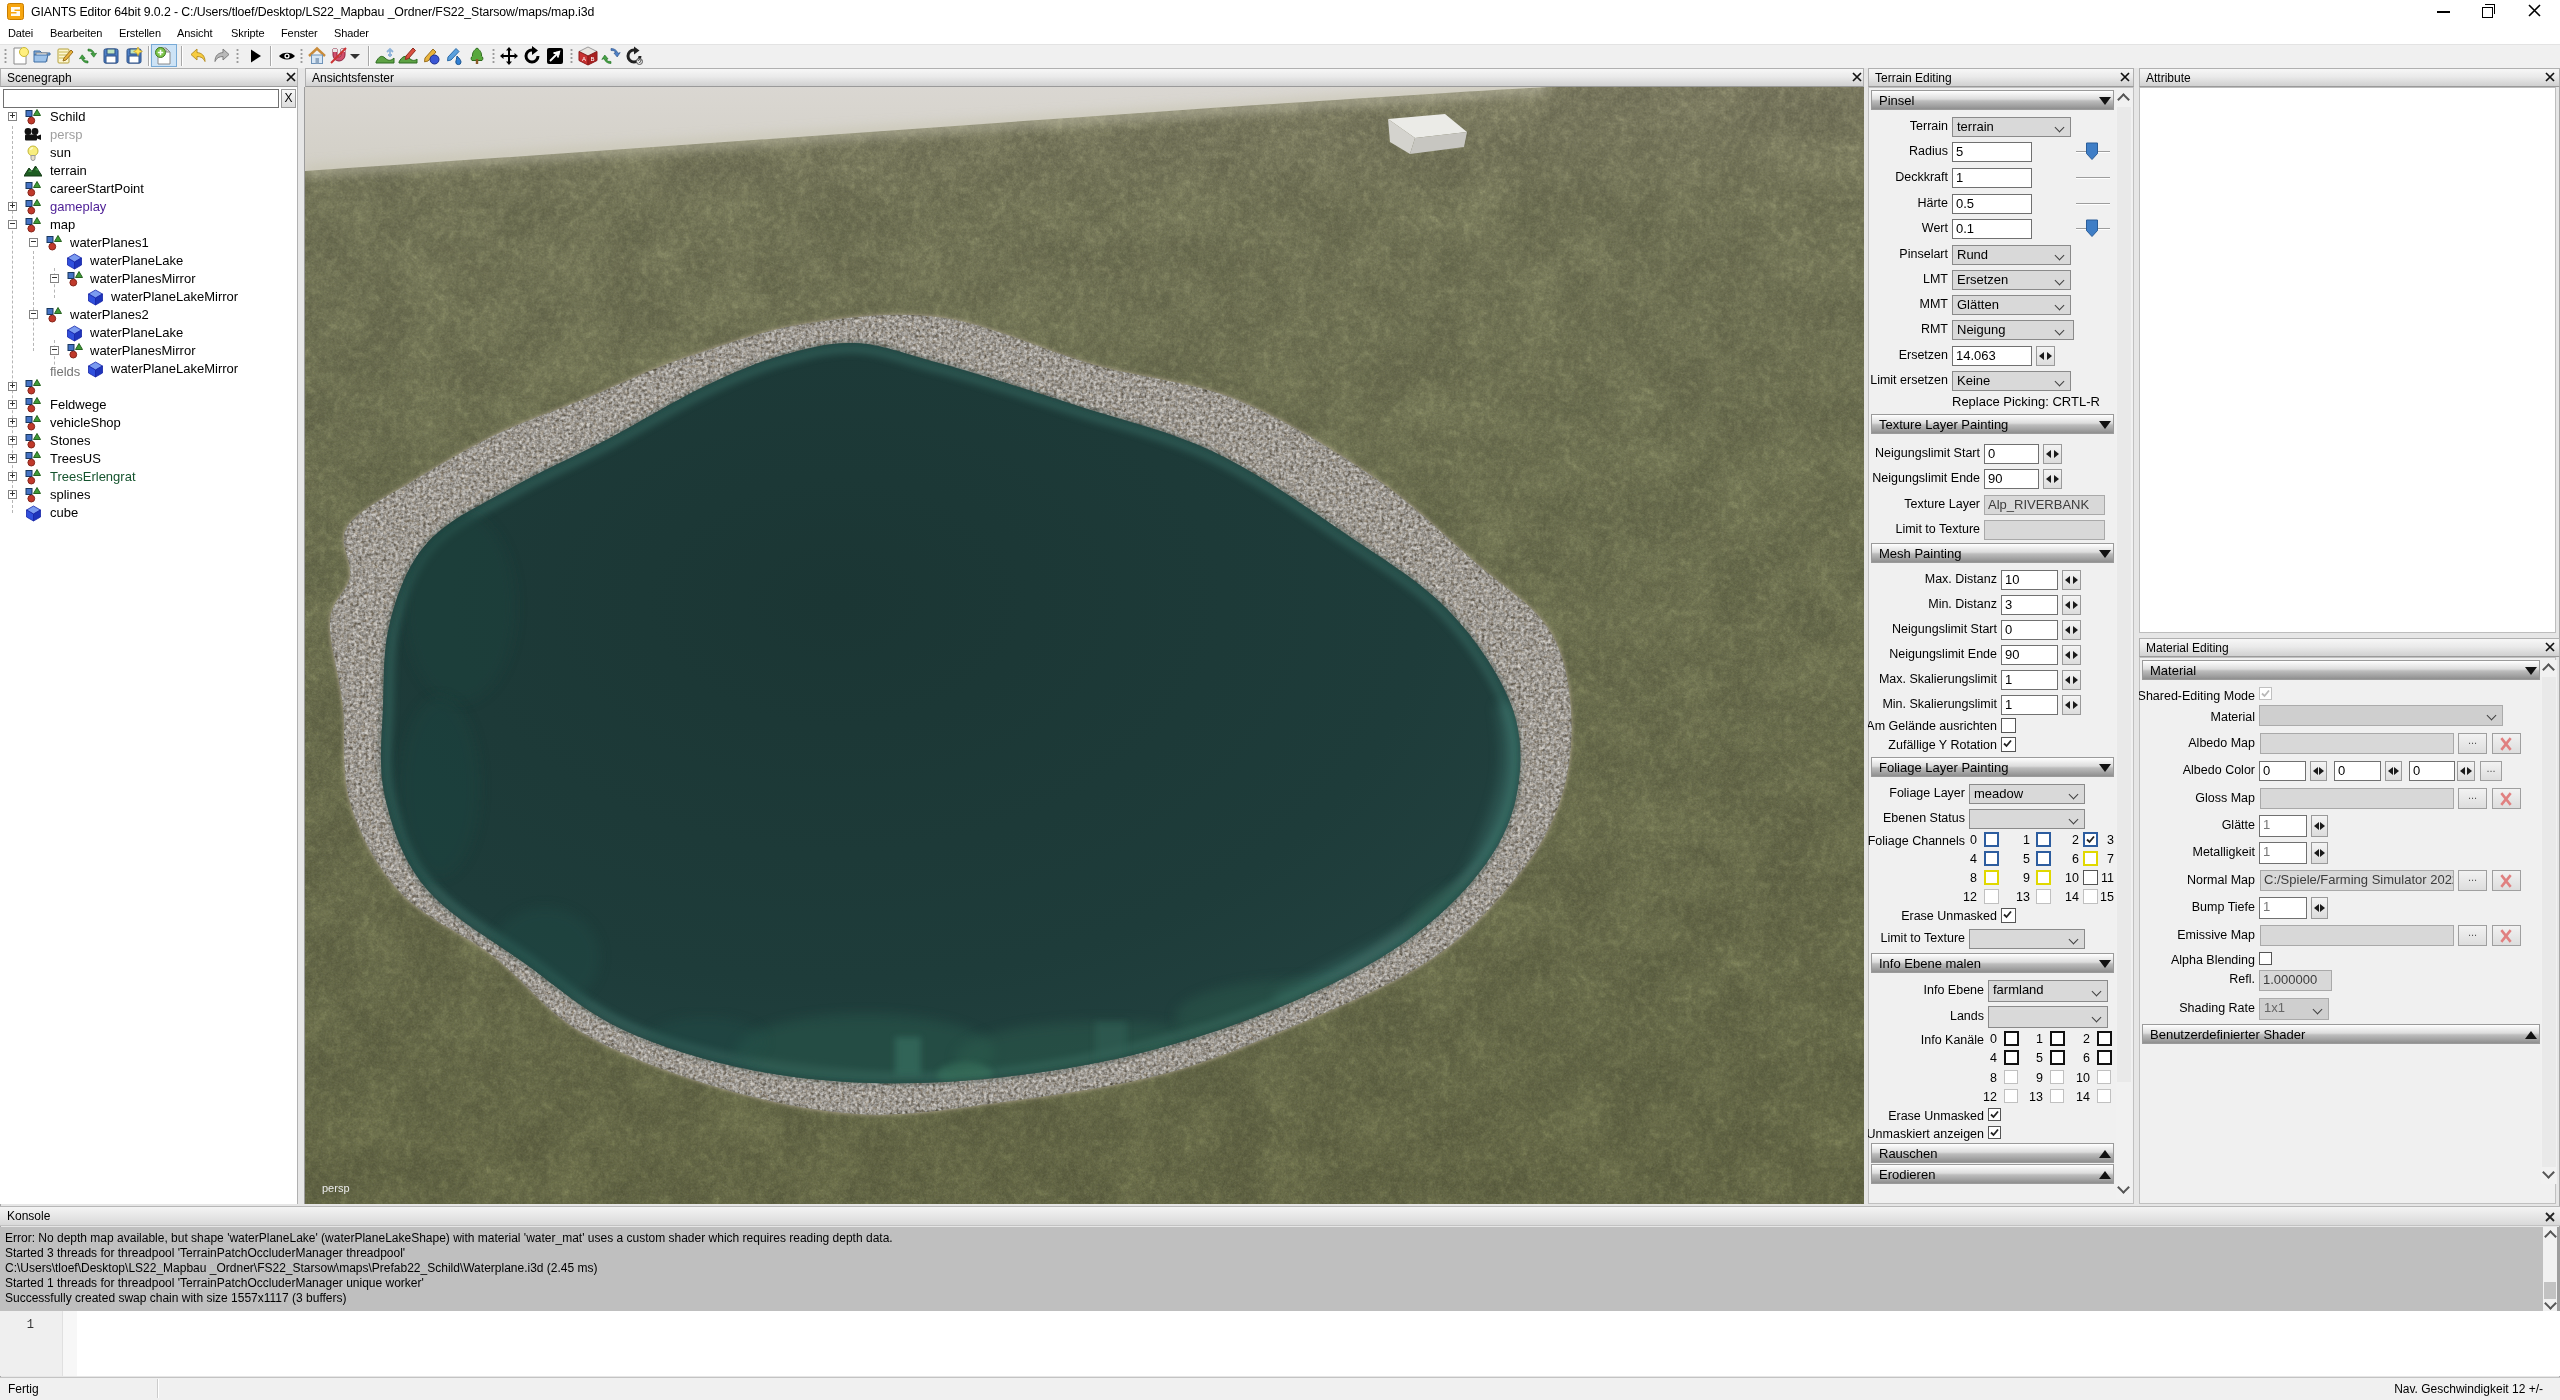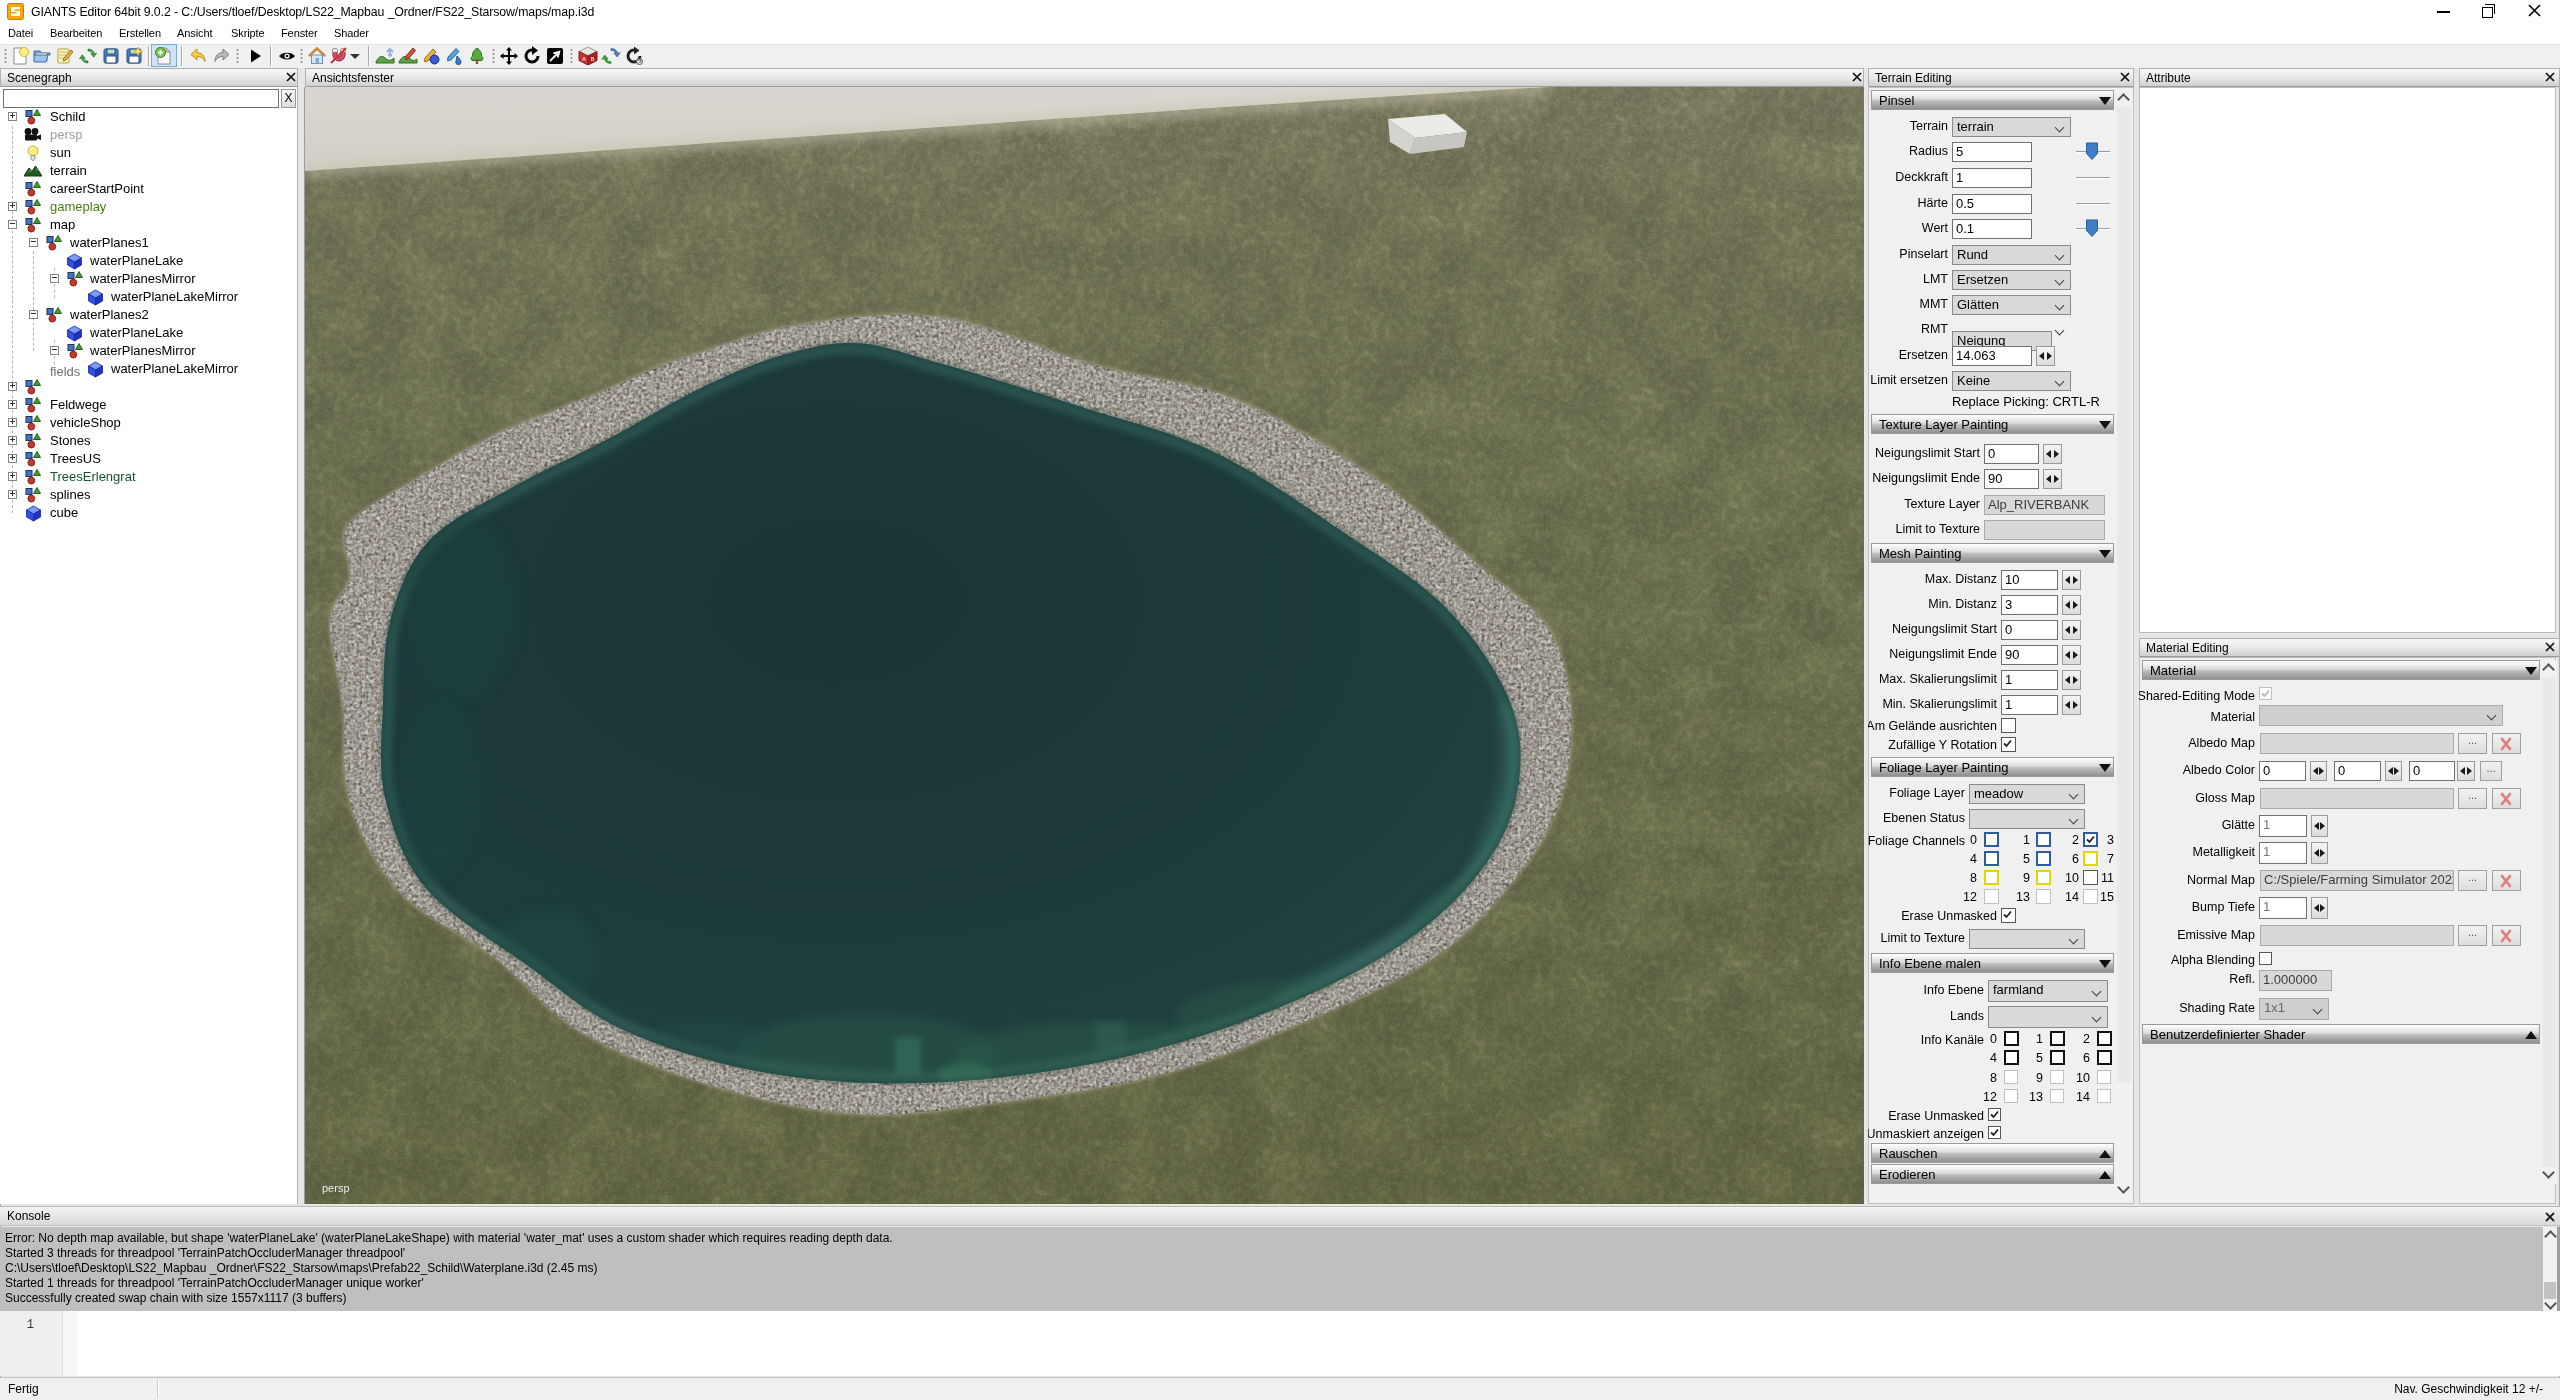--- a/index.html
+++ b/index.html
@@ -253,21 +253,21 @@
       </svg>
       <div class="abs" style="left:50px;top:72px;font-size:13px;line-height:18px;color:#000">careerStartPoint</div>
       <div class="abs" style="left:8px;top:94px;width:9px;height:9px;background:#fff;border:1px solid #848484;box-sizing:border-box"></div>
       <div class="abs" style="left:10px;top:97.2px;width:5px;height:1.2px;background:#333"></div>
       <div class="abs" style="left:11.9px;top:95.3px;width:1.2px;height:5px;background:#333"></div>
       <svg class="abs" style="left:25px;top:91px" width="16" height="16">
         <rect x="1" y="1.5" width="6" height="6" fill="#4472c4" stroke="#17375e" stroke-width="1"></rect>
         <path d="M12 0.5 L15.5 6.5 L8.5 6.5 Z" fill="#3f9b36" stroke="#26621f" stroke-width="1"></path>
         <circle cx="6.3" cy="11.6" r="3.4" fill="#c0392b" stroke="#86251a"></circle>
       </svg>
-      <div class="abs" style="left:50px;top:90px;font-size:13px;line-height:18px;color:#4d7c0f">gameplay</div>
+      <div class="abs" style="left:50px;top:90px;font-size:13px;line-height:18px;color:#4c1d95">gameplay</div>
       <div class="abs" style="left:8px;top:112px;width:9px;height:9px;background:#fff;border:1px solid #848484;box-sizing:border-box"></div>
       <div class="abs" style="left:10px;top:115.2px;width:5px;height:1.2px;background:#333"></div>
       <svg class="abs" style="left:25px;top:109px" width="16" height="16">
         <rect x="1" y="1.5" width="6" height="6" fill="#4472c4" stroke="#17375e" stroke-width="1"></rect>
         <path d="M12 0.5 L15.5 6.5 L8.5 6.5 Z" fill="#3f9b36" stroke="#26621f" stroke-width="1"></path>
         <circle cx="6.3" cy="11.6" r="3.4" fill="#c0392b" stroke="#86251a"></circle>
       </svg>
       <div class="abs" style="left:50px;top:108px;font-size:13px;line-height:18px;color:#000">map</div>
       <div class="abs" style="left:29px;top:130px;width:9px;height:9px;background:#fff;border:1px solid #848484;box-sizing:border-box"></div>
       <div class="abs" style="left:31px;top:133.2px;width:5px;height:1.2px;background:#333"></div>
@@ -527,21 +527,21 @@
       <div class="lbl" style="left:-120px;top:160px;width:200px;">Pinselart</div>
       <div class="combo" style="left:84px;top:158px;width:119px;height:20px">Rund</div>
       <div class="chev" style="left:188px;top:165px"></div>
       <div class="lbl" style="left:-120px;top:185px;width:200px;">LMT</div>
       <div class="combo" style="left:84px;top:183px;width:119px;height:20px">Ersetzen</div>
       <div class="chev" style="left:188px;top:190px"></div>
       <div class="lbl" style="left:-120px;top:210px;width:200px;">MMT</div>
       <div class="combo" style="left:84px;top:208px;width:119px;height:20px">Glätten</div>
       <div class="chev" style="left:188px;top:215px"></div>
       <div class="lbl" style="left:-120px;top:235px;width:200px;">RMT</div>
-      <div class="combo" style="left:84px;top:244px;width:100px;height:20px">Neigung</div>
+      <div class="combo" style="left:84px;top:233px;width:122px;height:20px">Neigung</div>
       <div class="chev" style="left:188px;top:240px"></div>
       <div class="abs" style="left:208px;top:64px;width:34px;height:1px;background:#9d9d9d"></div>
       <div class="abs" style="left:208px;top:65px;width:34px;height:1px;background:#fff"></div>
       <svg class="abs" style="left:217px;top:55px" width="14" height="19">
         <path d="M1.5 1 h11 v10.5 l-5.5 6 l-5.5 -6 z" fill="#3f7ec6" stroke="#2a5d99"></path>
       </svg>
       <div class="abs" style="left:208px;top:90px;width:34px;height:1px;background:#9d9d9d"></div>
       <div class="abs" style="left:208px;top:91px;width:34px;height:1px;background:#fff"></div>
       <div class="abs" style="left:208px;top:116px;width:34px;height:1px;background:#9d9d9d"></div>
       <div class="abs" style="left:208px;top:117px;width:34px;height:1px;background:#fff"></div>

